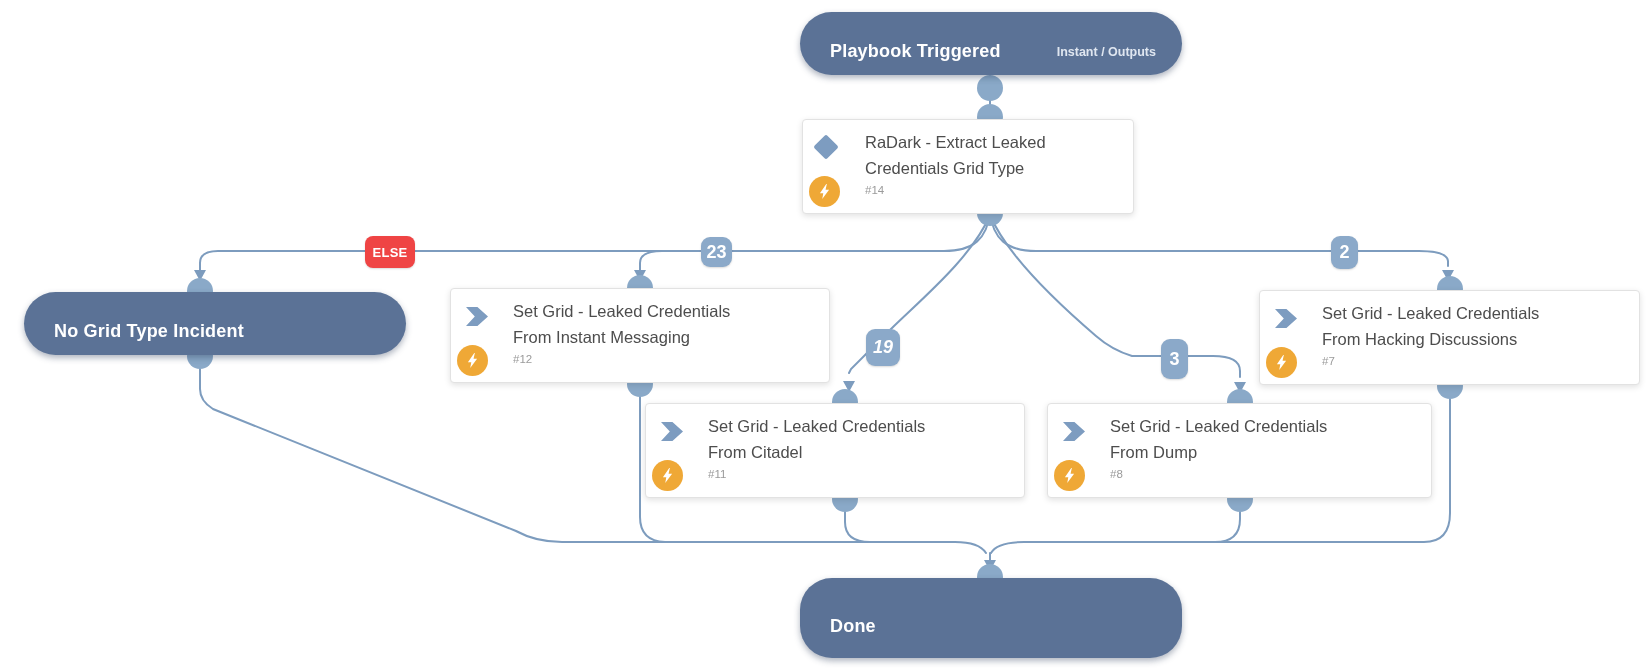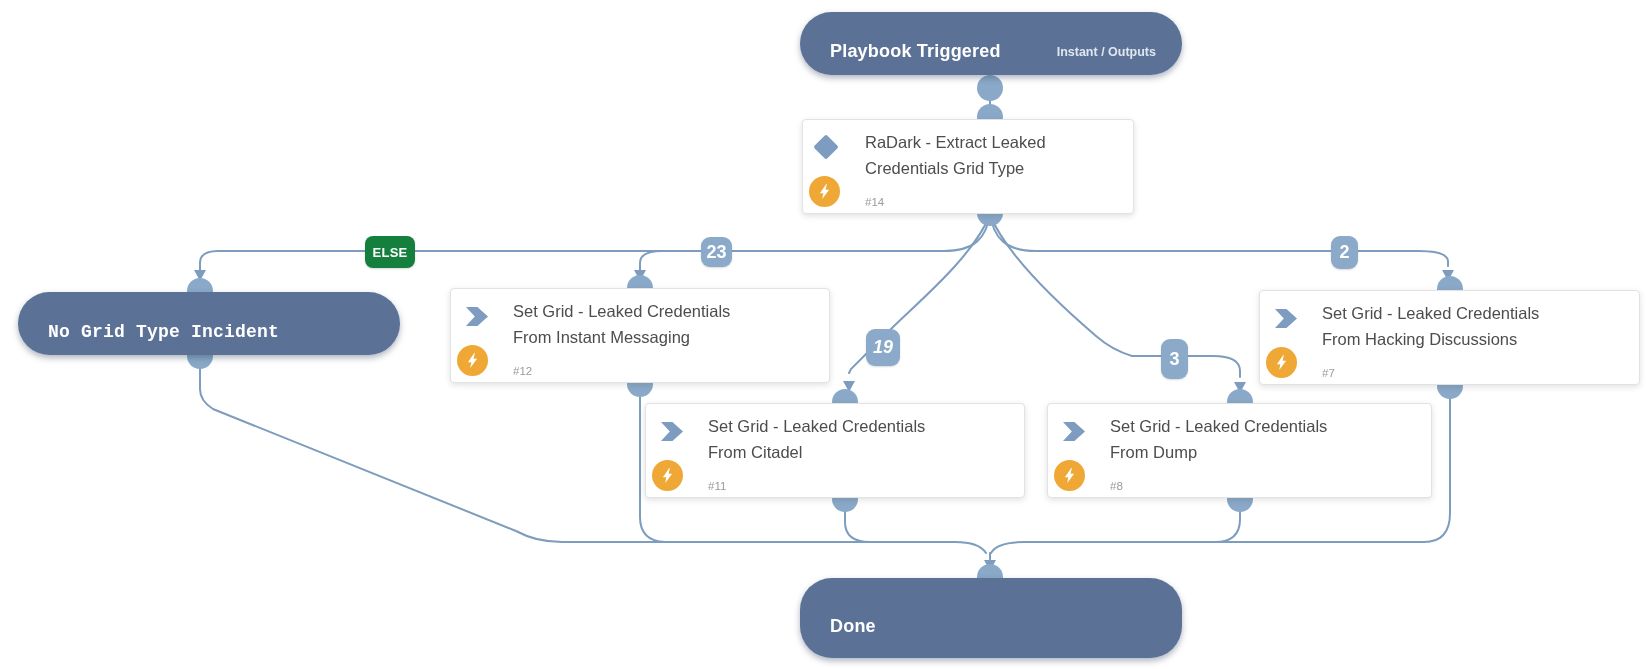--- a/index.html
+++ b/index.html
@@ -11,38 +11,38 @@
   .pill{position:absolute;height:63px;border-radius:32px;background:#5b7296;
         box-shadow:0 3px 6px rgba(45,60,90,.38);color:#ffffff;display:flex;align-items:center;
         padding:16px 26px 0 30px;box-sizing:border-box;cursor:pointer;}
   .pill .label{font-size:18px;font-weight:700;letter-spacing:.2px;}
   .pill .meta{margin-left:auto;font-size:12.5px;font-weight:700;color:#dfe6f0;}
 
   
   .card{position:absolute;background:#ffffff;border:1px solid #e2e2e2;border-radius:4px;
         box-shadow:0 2px 6px rgba(0,0,0,.12);box-sizing:border-box;cursor:pointer;}
   .card .title{position:absolute;left:62px;top:9px;font-size:16.5px;color:#4d4d4d;line-height:26px;}
-  .card .task-id{position:absolute;left:62px;top:76px;font-size:11.5px;color:#9b9b9b;}
+  .card .task-id{position:absolute;left:62px;top:64px;font-size:11.5px;color:#9b9b9b;}
   .diamond{position:absolute;left:14px;top:18px;width:18px;height:18px;background:#7d9cc0;
            transform:rotate(45deg);border-radius:2px;}
   .chev{position:absolute;left:15px;top:18px;width:22px;height:19px;background:#7d9cc0;
         clip-path:polygon(0 0,52% 0,100% 50%,52% 100%,0 100%,40% 50%);}
   .bolt{position:absolute;left:6px;top:56px;width:31px;height:31px;border-radius:50%;
         background:#efa836;display:flex;align-items:center;justify-content:center;}
   .bolt svg{width:17px;height:17px;}
 
   
   .badge{position:absolute;display:flex;align-items:center;justify-content:center;
          background:#8ba9c9;color:#ffffff;font-size:18px;font-weight:700;border-radius:9px;
          cursor:pointer;box-shadow:0 1px 2px rgba(0,0,0,.15);}
-  .badge.else{background:#15803d;border-radius:8px;font-size:13px;letter-spacing:.3px;}
+  .badge.else{background:#ef4444;border-radius:8px;font-size:13px;letter-spacing:.3px;}
 
   
   #node-playbook{left:800px;top:12px;width:382px;}
-  #node-nogrid{left:18px;top:292px;width:382px;font-family:Liberation Mono, monospace;}
+  #node-nogrid{left:24px;top:292px;width:382px;}
   #node-done{left:800px;top:578px;width:382px;height:80px;}
   #card-radark{left:802px;top:119px;width:332px;height:95px;}
   #card-im{left:450px;top:288px;width:380px;height:95px;}
   #card-citadel{left:645px;top:403px;width:380px;height:95px;}
   #card-dump{left:1047px;top:403px;width:385px;height:95px;}
   #card-hack{left:1259px;top:290px;width:381px;height:95px;}
   #badge-else{left:365px;top:236px;width:50px;height:32px;}
   #badge-23{left:701px;top:237px;width:31px;height:30px;}
   #badge-19{left:866px;top:329px;width:34px;height:37px;font-style:italic;}
   #badge-3{left:1161px;top:339px;width:27px;height:40px;}

